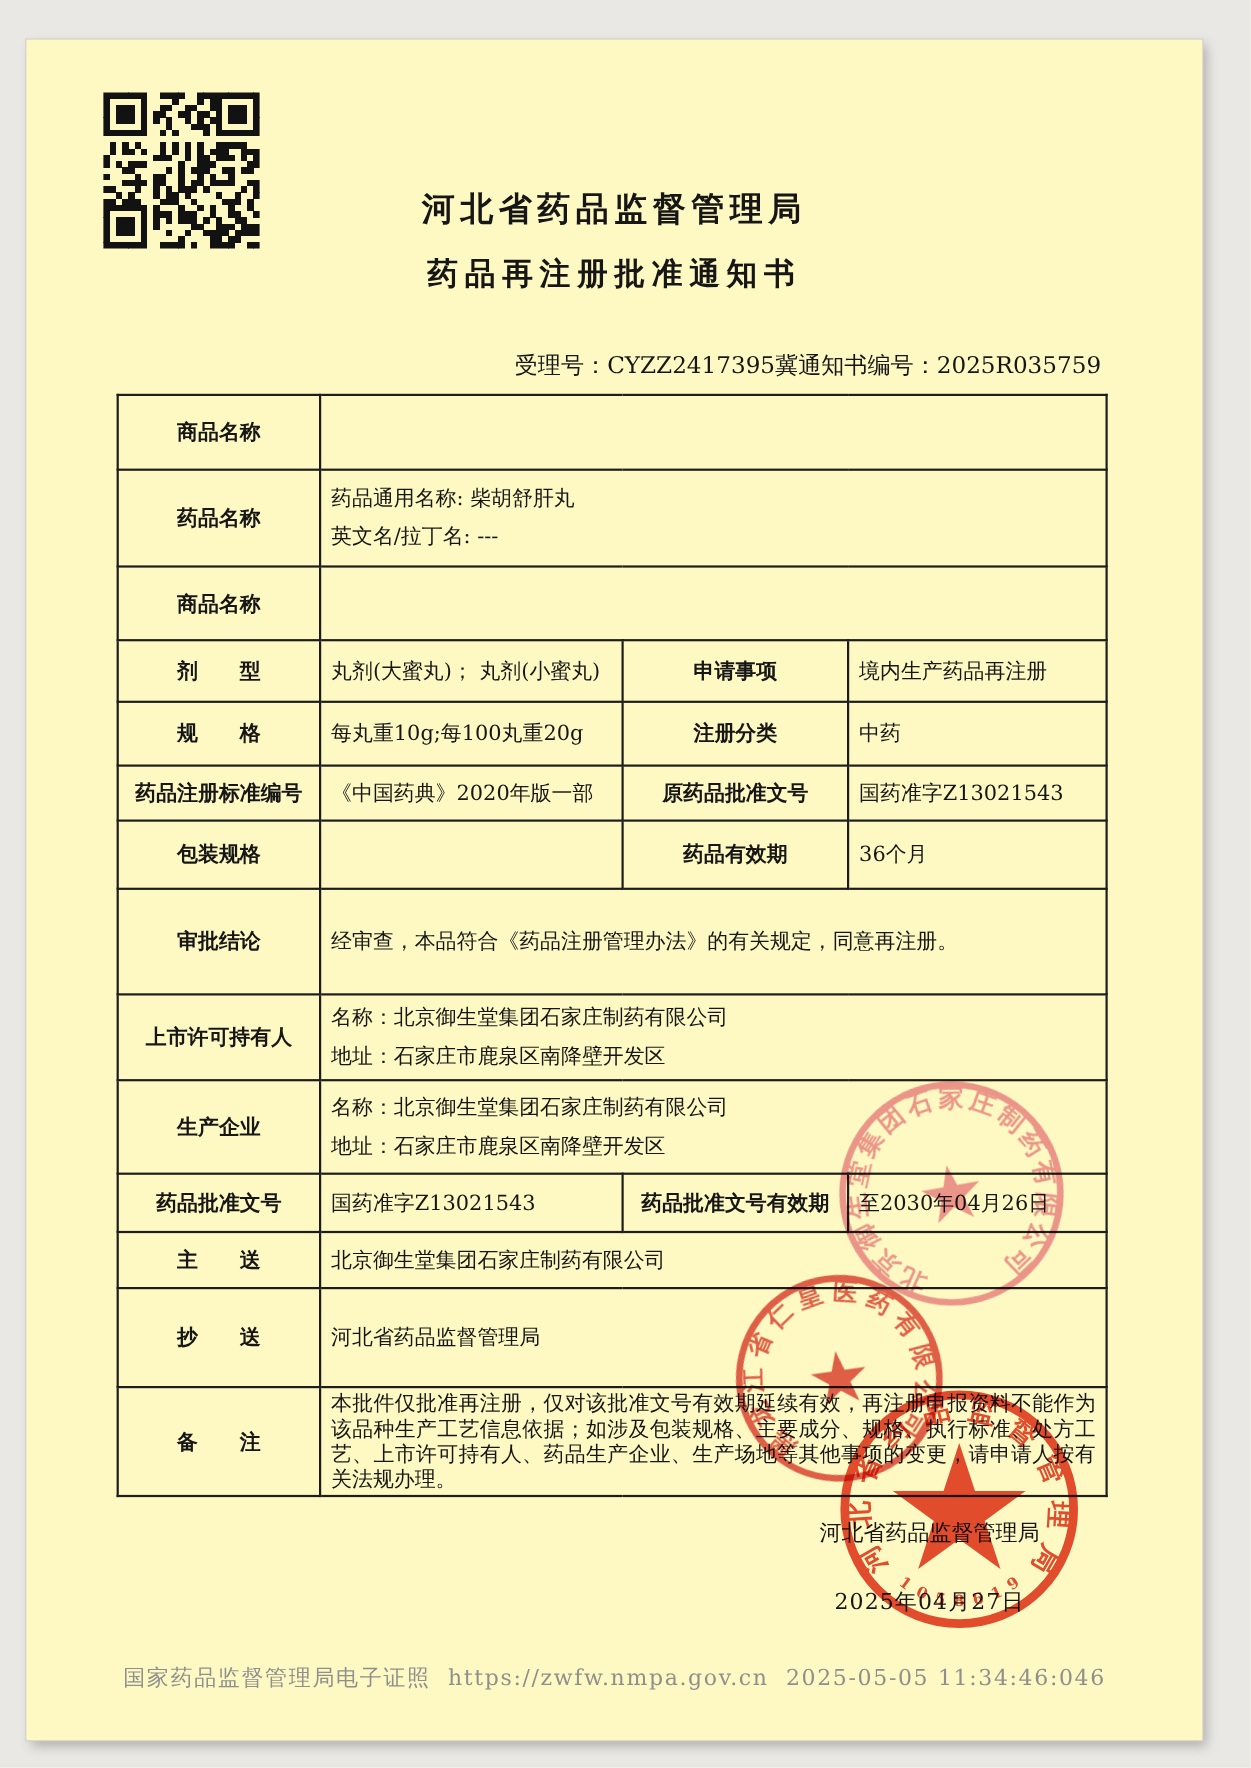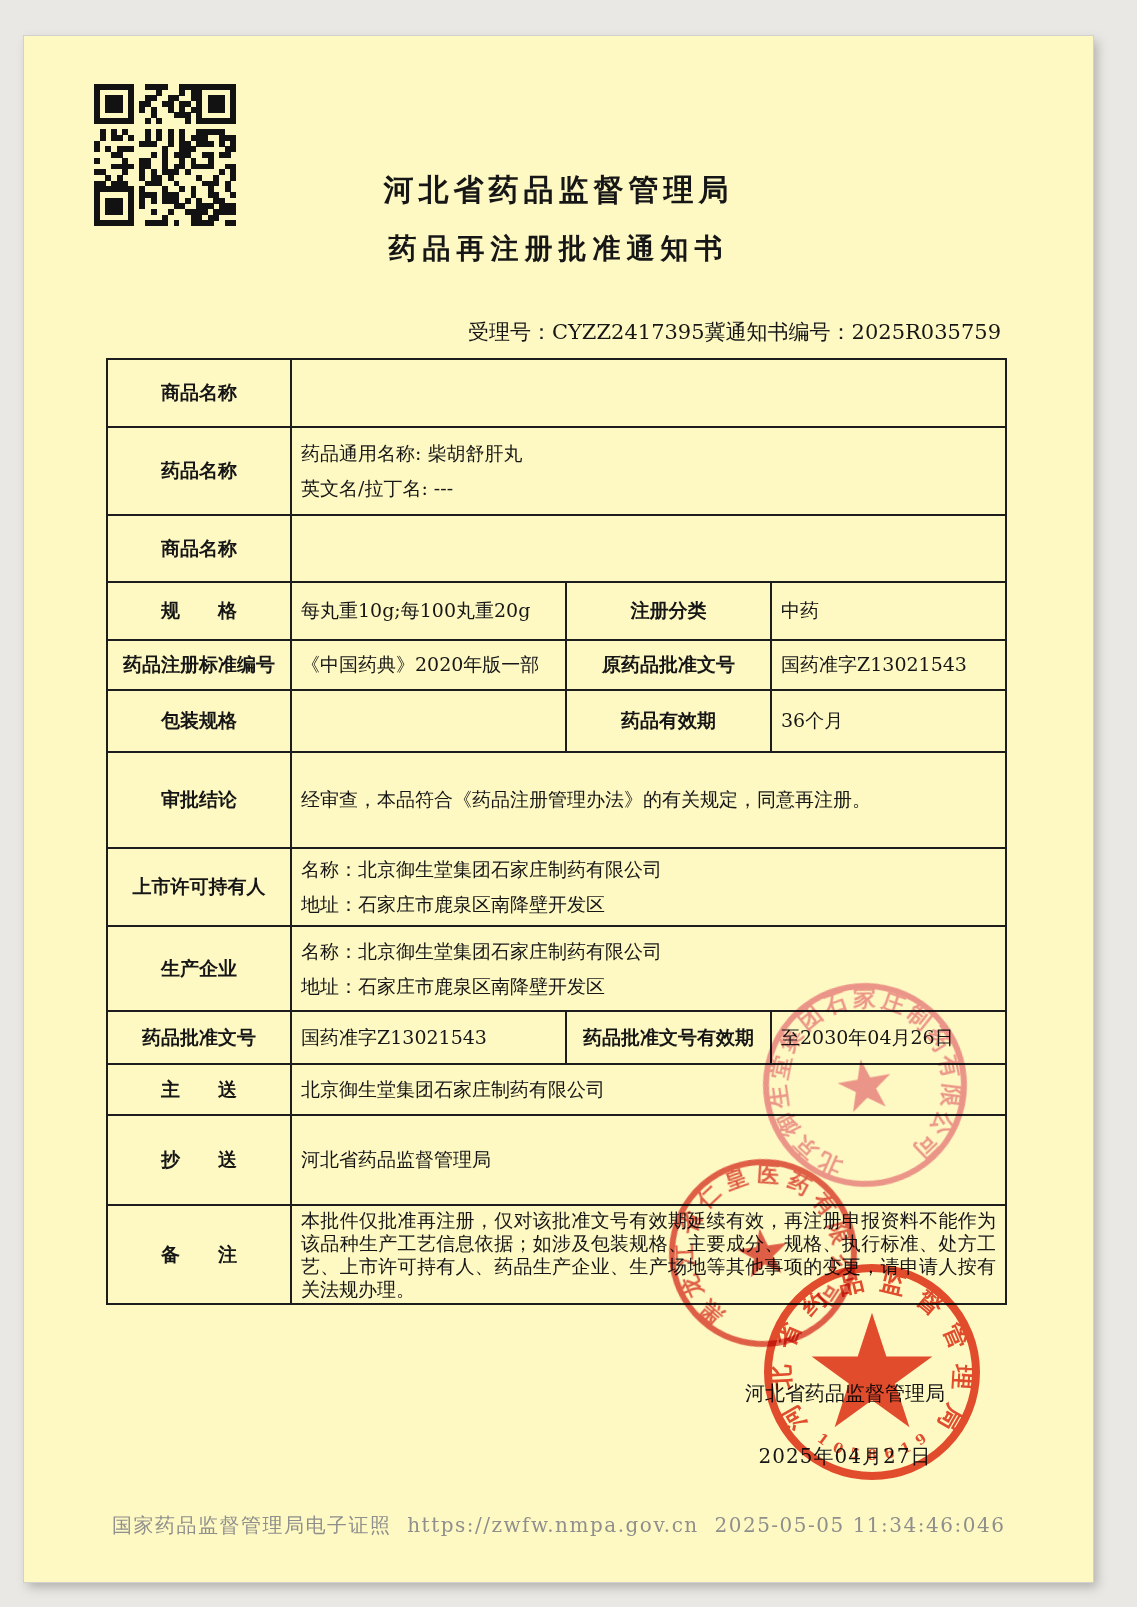--- a/index.html
+++ b/index.html
@@ -395,20 +395,26 @@
         <td class="lbl">药品名称</td>
         <td class="val top twoline" colspan="3">
           <div>药品通用名称: 柴胡舒肝丸</div>
           <div>英文名/拉丁名: ---</div>
         </td>
       </tr>
       <tr style="height:67px">
         <td class="lbl">商品名称</td>
         <td class="val" colspan="3"></td>
       </tr>
+      <tr style="height:56px">
+        <td class="lbl">剂　　型</td>
+        <td class="val">丸剂(大蜜丸)； 丸剂(小蜜丸)</td>
+        <td class="lbl">申请事项</td>
+        <td class="val">境内生产药品再注册</td>
+      </tr>
       <tr style="height:58px">
         <td class="lbl">规　　格</td>
         <td class="val">每丸重10g;每100丸重20g</td>
         <td class="lbl">注册分类</td>
         <td class="val">中药</td>
       </tr>
       <tr style="height:50px">
         <td class="lbl">药品注册标准编号</td>
         <td class="val">《中国药典》2020年版一部</td>
         <td class="lbl">原药品批准文号</td>

